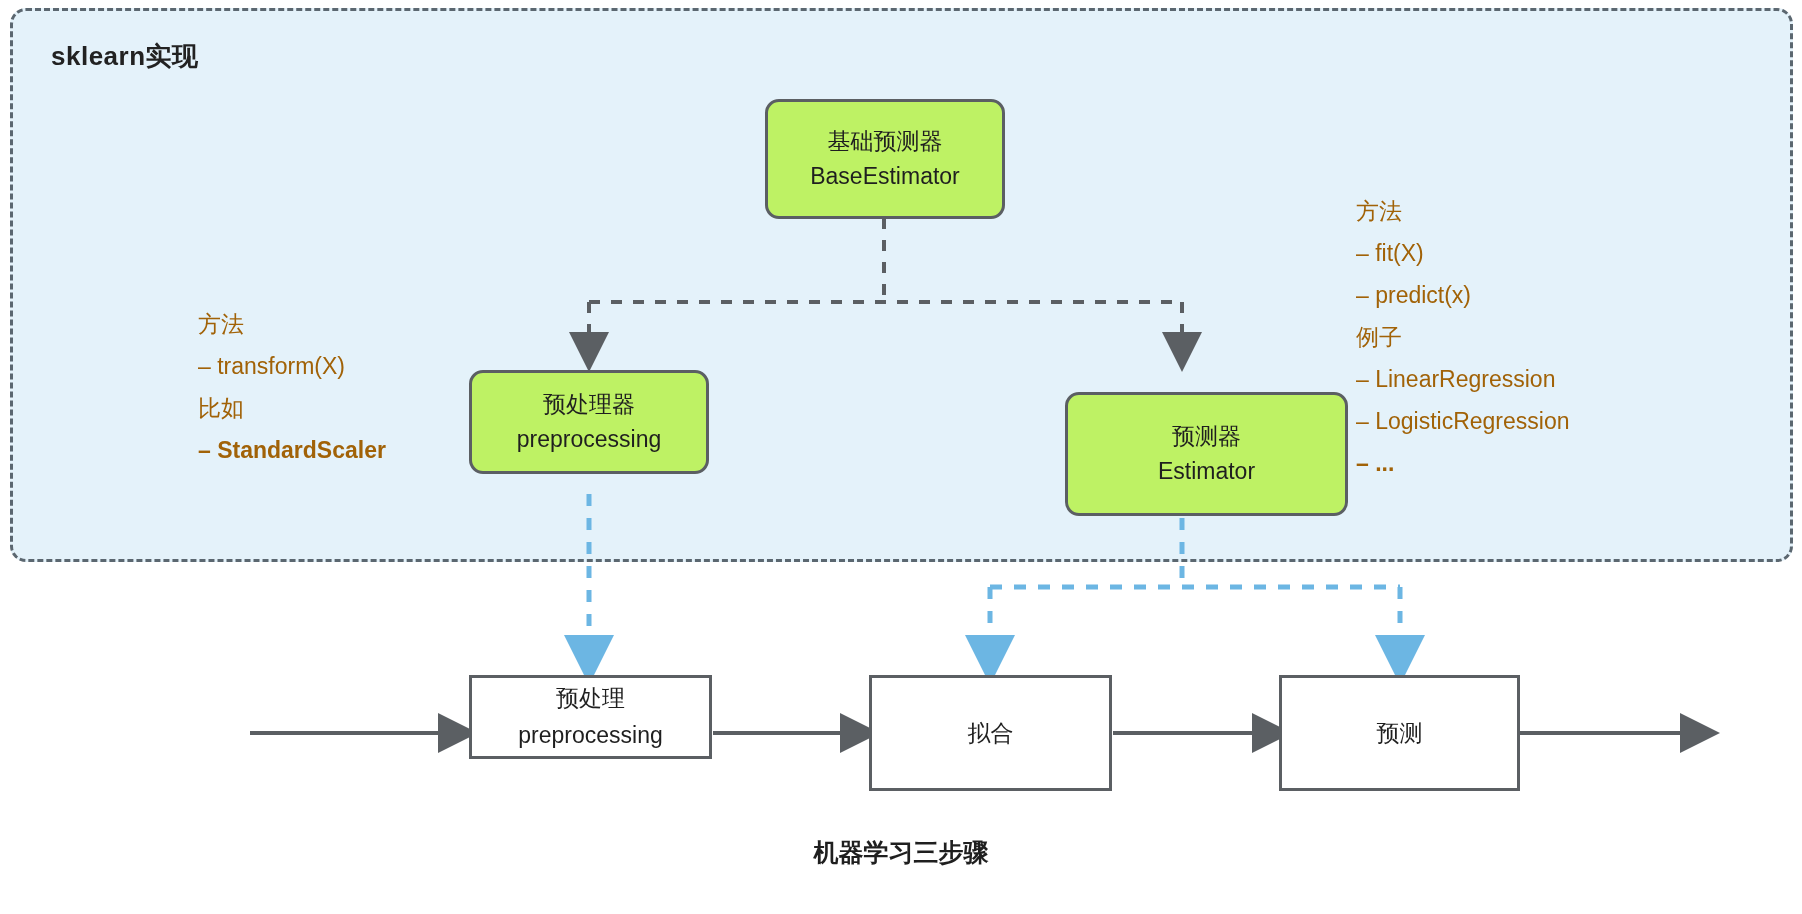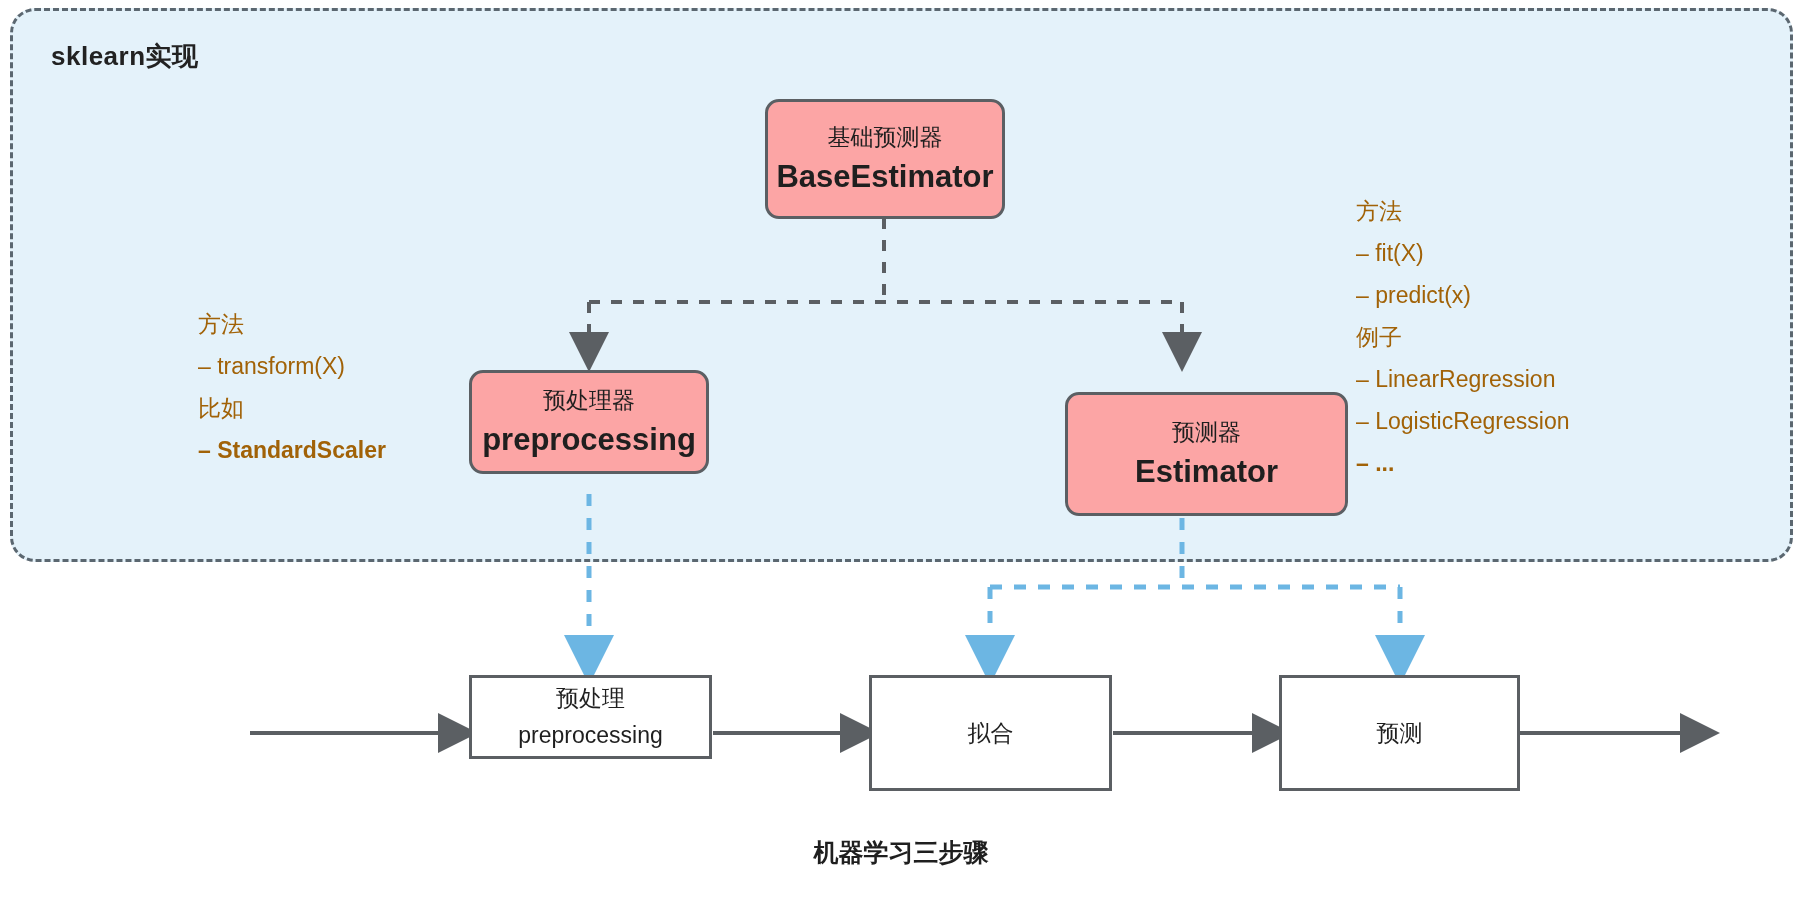--- a/index.html
+++ b/index.html
@@ -3,36 +3,36 @@
 <meta charset="utf-8">
 <style>
   html,body{margin:0;padding:0;background:#ffffff;}
   body{font-family:"Liberation Sans","DejaVu Sans",sans-serif;color:#2b2b2b;}
   #stage{position:relative;width:1802px;height:914px;overflow:hidden;background:#ffffff;}
 
   svg#wires{position:absolute;left:0;top:0;width:1802px;height:914px;pointer-events:none;}
 
   .panel{
     position:absolute;left:10px;top:8px;width:1783px;height:554px;
-    background:#e4f2fa;border:3px dashed #5b6770;border-radius:25px;
+    background:#e4f2fa;border:3px dashed #5b6770;border-radius:16px;
     box-sizing:border-box;
   }
   .panel-title{
     position:absolute;left:38px;top:28px;
     font-size:26px;font-weight:bold;color:#222;letter-spacing:.5px;
   }
 
   .node{
-    position:absolute;background:#fca5a5;border:3px solid #5b5f63;
+    position:absolute;background:#bef264;border:3px solid #5b5f63;
     border-radius:14px;box-sizing:border-box;
     display:flex;flex-direction:column;align-items:center;justify-content:center;
     gap:12px;
   }
   .node .cn{font-size:23px;color:#1f1f1f;line-height:1;}
-  .node .en{font-size:31px;color:#1f1f1f;line-height:1;font-weight:bold;}
+  .node .en{font-size:23px;color:#1f1f1f;line-height:1;}
 
   .step{
     position:absolute;background:#ffffff;border:3px solid #5b5f63;
     border-radius:0;box-sizing:border-box;
     display:flex;flex-direction:column;align-items:center;justify-content:center;
     gap:14px;
   }
   .step .cn{font-size:23px;color:#1f1f1f;line-height:1;}
   .step .en{font-size:23px;color:#1f1f1f;line-height:1;}
 

